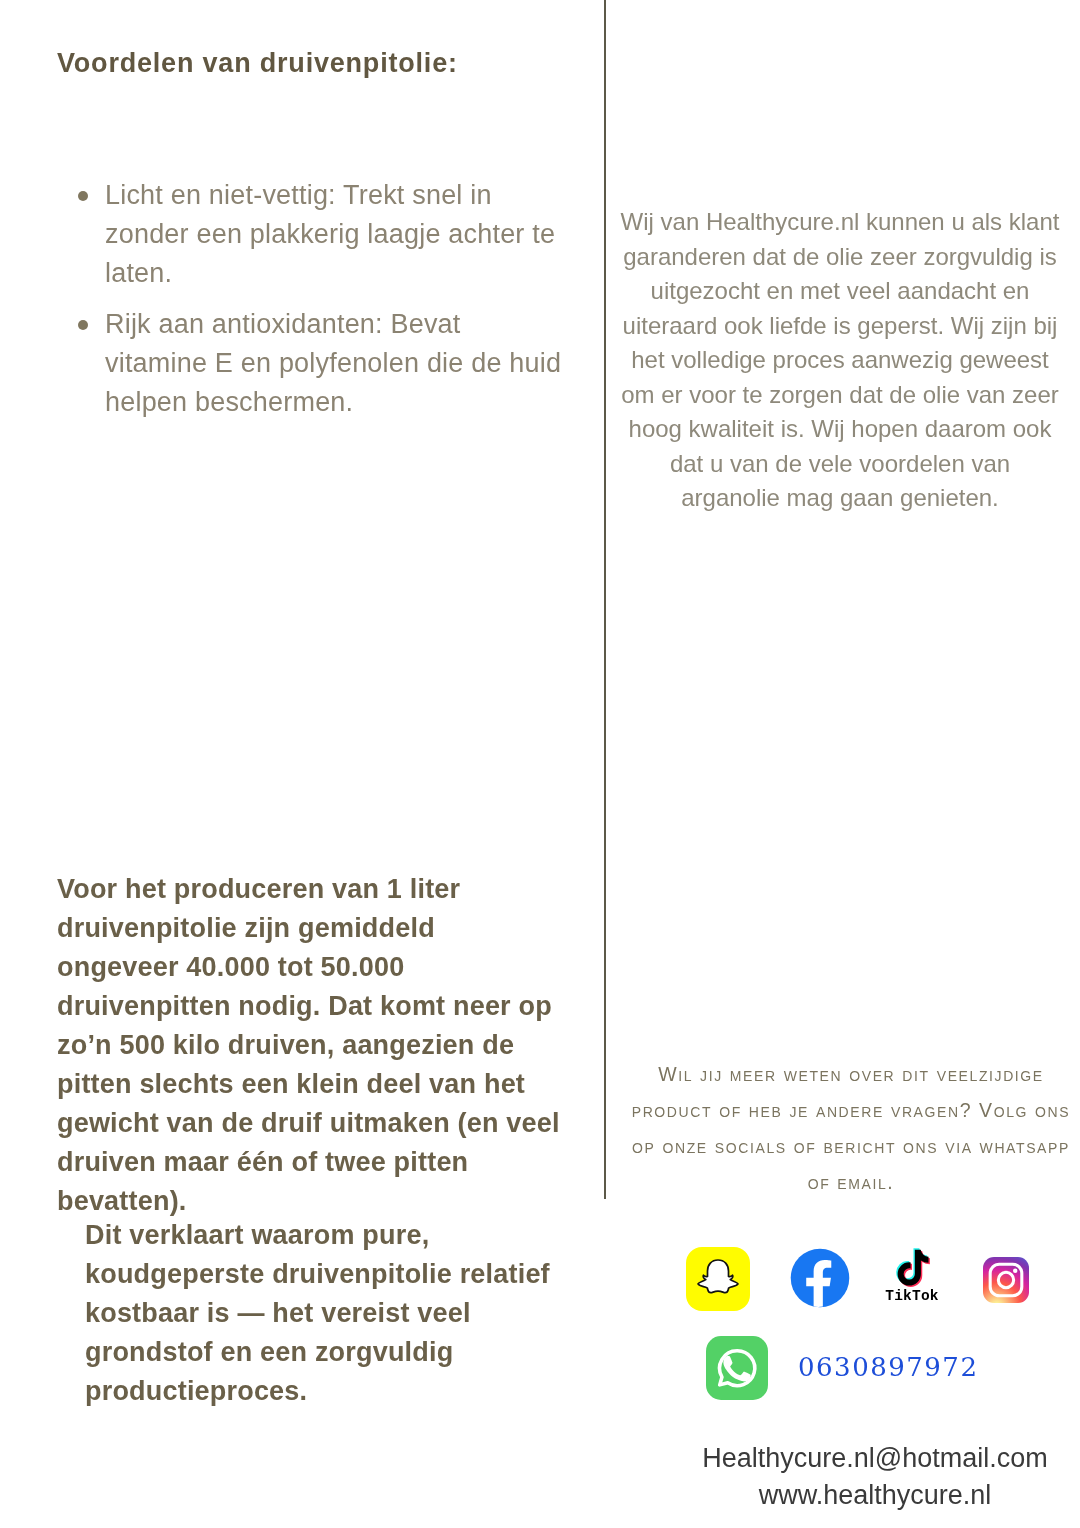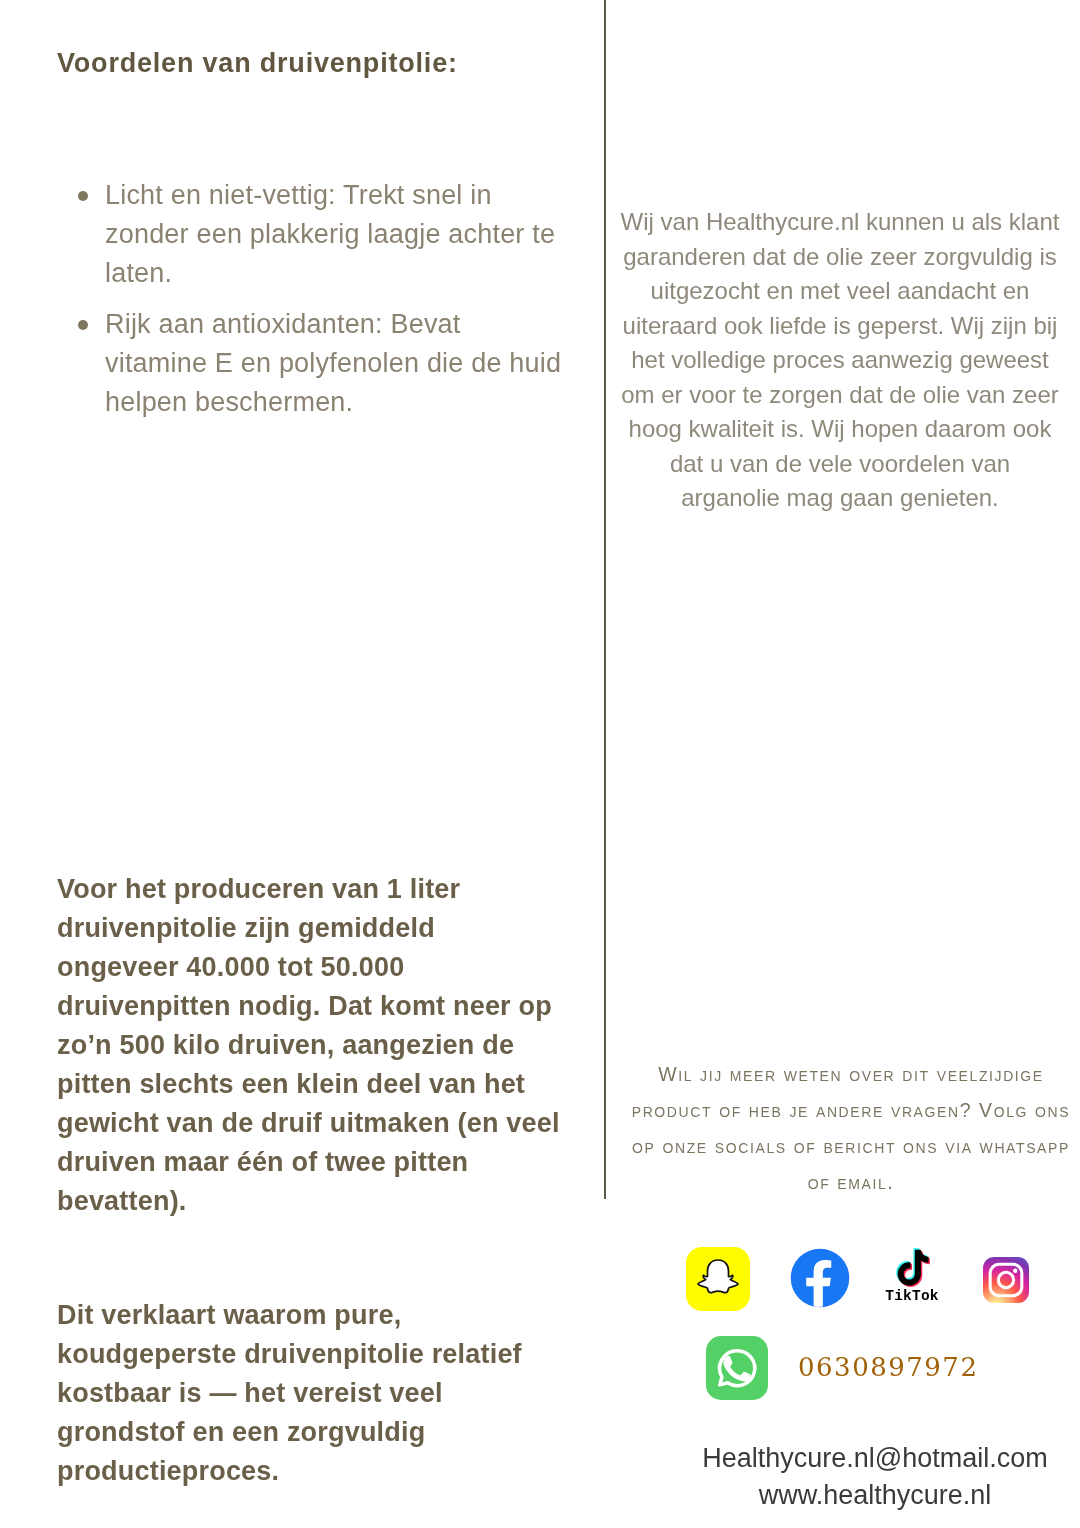--- a/index.html
+++ b/index.html
@@ -31,21 +31,21 @@
   .bullets li::before{
     content:"";position:absolute;left:21px;top:15px;
     width:10px;height:10px;border-radius:50%;background:#80775f;
   }
   .bold-para{
     position:absolute;left:0;width:505px;margin:0;
     font-size:27px;line-height:39px;font-weight:bold;color:#6a6049;
     letter-spacing:.2px;
   }
   .para-production{top:822px;}
-  .para-cost{top:1248px;}
+  .para-cost{top:1168px;margin-left:28px;}
   
   .intro{
     position:absolute;left:620px;top:205px;width:440px;
     text-align:center;font-size:24px;line-height:34.5px;color:#8e897b;
   }
   .cta{
     position:absolute;left:618px;top:1056px;width:466px;
     text-align:center;font-size:19.5px;line-height:36px;color:#7b745f;
     font-variant:small-caps;letter-spacing:1.6px;
   }
@@ -68,21 +68,21 @@
   .instagram{
     left:983px;top:1257px;width:46px;height:46px;border-radius:11px;
     background:radial-gradient(circle farthest-corner at 30% 107%,
       #fdf497 0%, #fdf497 5%, #fd5949 40%, #d6249f 62%, #8134af 82%, #515bd4 100%);
   }
   .instagram svg{width:46px;height:46px;}
   .whatsapp{left:706px;top:1336px;width:62px;height:64px;background:#53d166;border-radius:15px;}
   .whatsapp svg{width:54px;height:54px;}
   .phone{
     position:absolute;left:798px;top:1352px;
-    font-family:"DejaVu Serif",serif;font-size:26px;color:#a16207;
+    font-family:"DejaVu Serif",serif;font-size:26px;color:#1d4ed8;
     letter-spacing:1.5px;
   }
   .contact{
     position:absolute;left:655px;top:1440px;width:440px;
     text-align:center;font-size:27px;line-height:37px;color:#3a3a3a;
   }
 </style>
 </head>
 <body>
 

